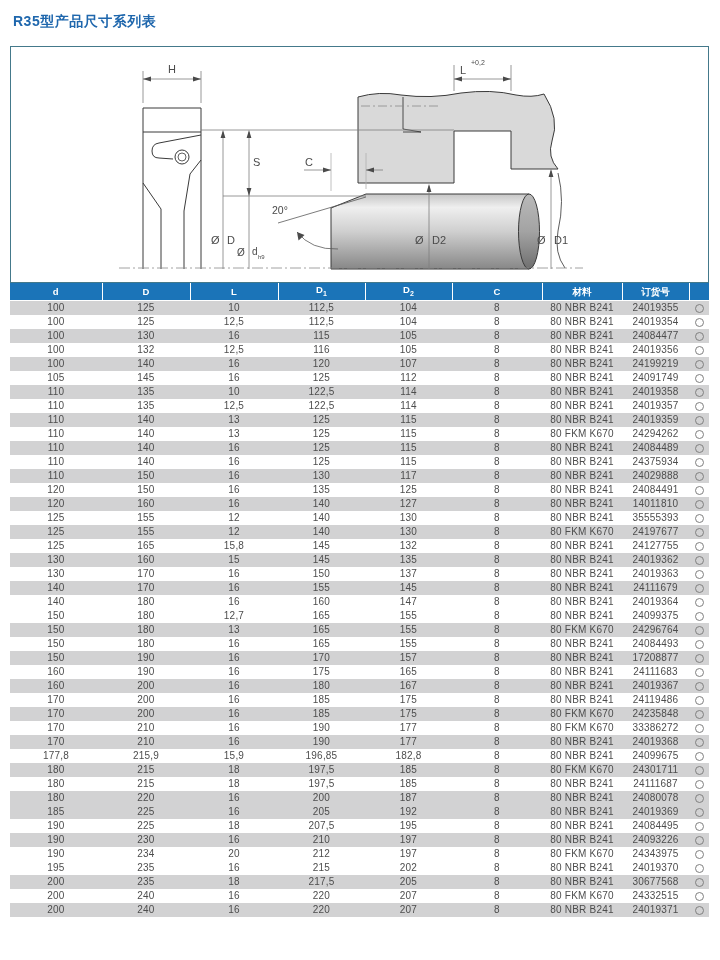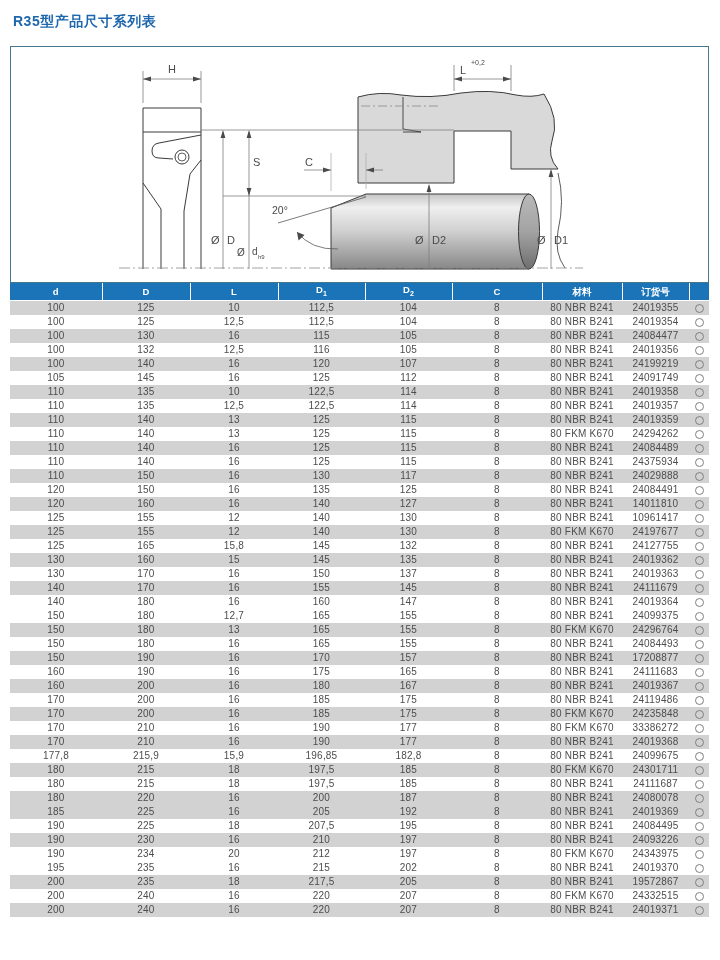--- a/index.html
+++ b/index.html
@@ -354,21 +354,21 @@
         <td><span class="sel-circle"></span></td>
       </tr>
       <tr>
         <td>125</td>
         <td>155</td>
         <td>12</td>
         <td>140</td>
         <td>130</td>
         <td>8</td>
         <td>80 NBR B241</td>
-        <td>10961417</td>
+        <td>35555393</td>
         <td><span class="sel-circle"></span></td>
       </tr>
       <tr class="alt">
         <td>125</td>
         <td>155</td>
         <td>12</td>
         <td>140</td>
         <td>130</td>
         <td>8</td>
         <td>80 FKM K670</td>
@@ -640,21 +640,21 @@
         <td><span class="sel-circle"></span></td>
       </tr>
       <tr class="alt">
         <td>200</td>
         <td>235</td>
         <td>18</td>
         <td>217,5</td>
         <td>205</td>
         <td>8</td>
         <td>80 NBR B241</td>
-        <td>19572867</td>
+        <td>30677568</td>
         <td><span class="sel-circle"></span></td>
       </tr>
       <tr>
         <td>200</td>
         <td>240</td>
         <td>16</td>
         <td>220</td>
         <td>207</td>
         <td>8</td>
         <td>80 FKM K670</td>

